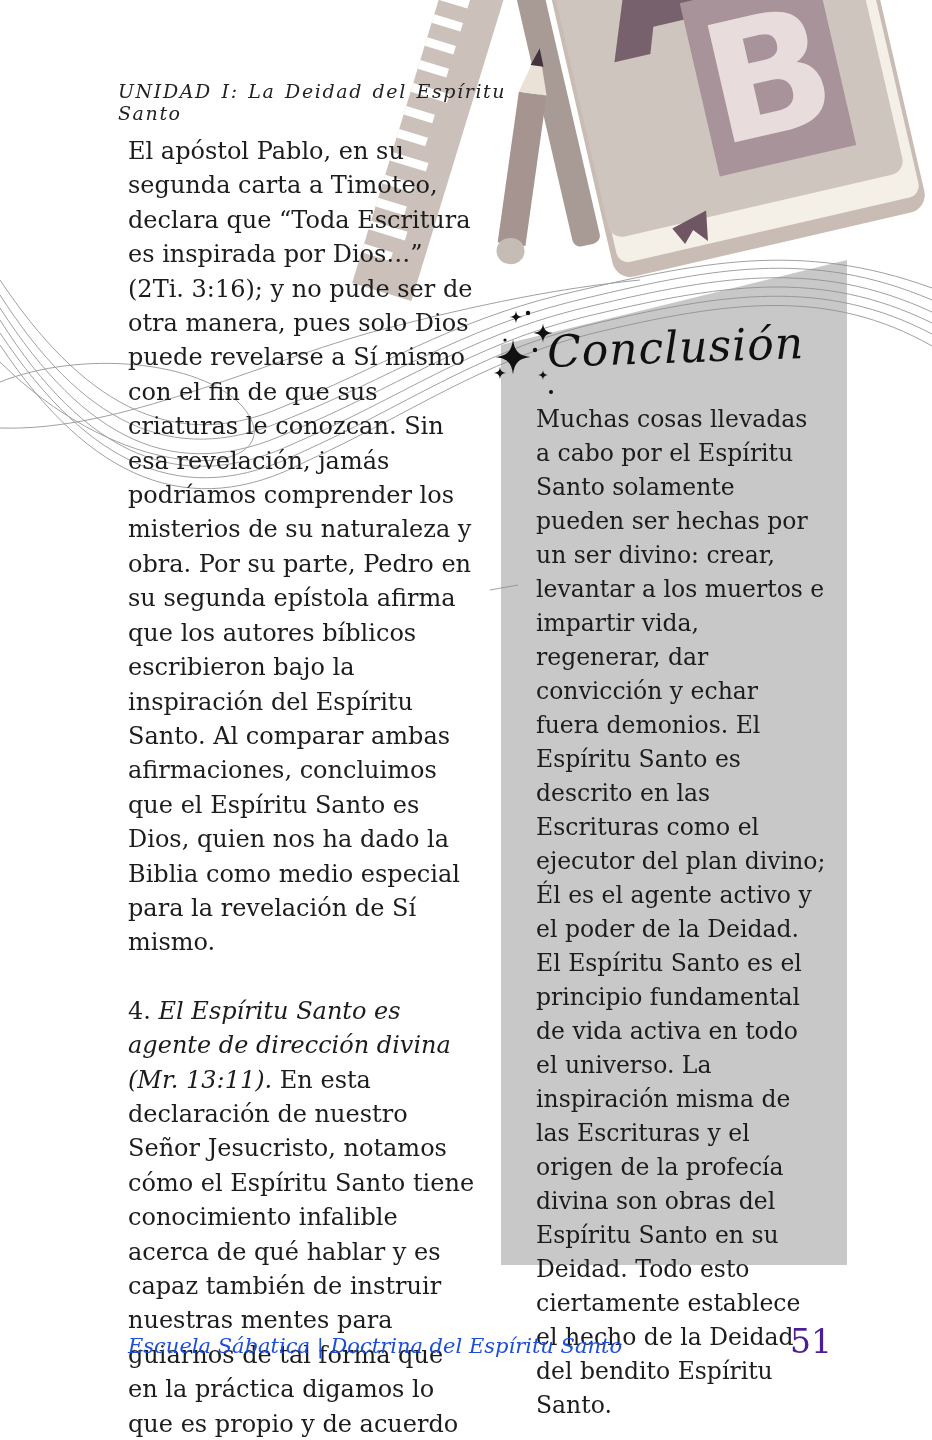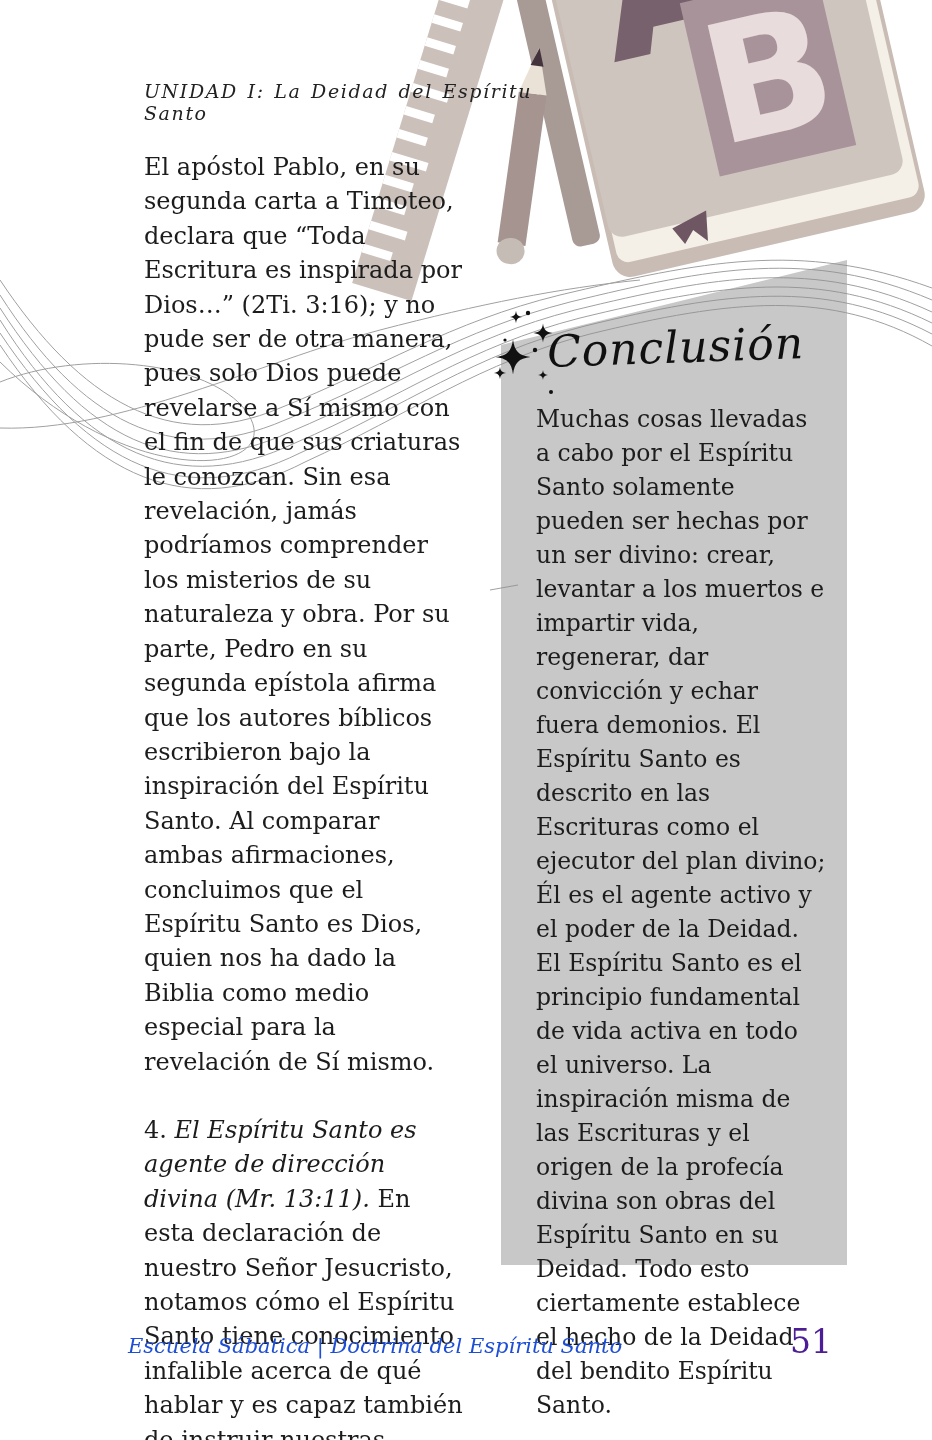--- a/index.html
+++ b/index.html
@@ -8,28 +8,28 @@
     font-family:"DejaVu Serif","Liberation Serif",serif;color:#1c1c1c;
   }
   .conclusion-box{
     position:absolute;left:501px;top:260px;width:346px;height:1005px;
     background:#c8c8c8;z-index:1;
     clip-path:polygon(0 85px,100% 0,100% 100%,0 100%);
   }
   #decor{position:absolute;left:0;top:0;z-index:2;}
   .textlayer{position:absolute;z-index:3;}
   .unit-header{
-    left:144px;top:80px;width:420px;
+    left:118px;top:80px;width:420px;
     font-style:italic;font-size:19px;letter-spacing:1.6px;word-spacing:2px;color:#222;
   }
   .left-col{
     left:128px;top:134px;width:352px;
     font-size:24px;line-height:34.4px;
   }
-  .left-col p{margin:16px;}
+  .left-col p{margin:0;}
   .left-col p.item4{margin-top:34px;}
   .right-col{
     left:520px;top:386px;width:322px;
     font-size:23.5px;line-height:34px;
   }
   .right-col p{margin:16px;}
   .conclusion-heading{
     left:548px;top:326px;
     font-size:44px;font-style:italic;letter-spacing:1px;color:#101010;
     transform:rotate(-2deg);transform-origin:left bottom;

